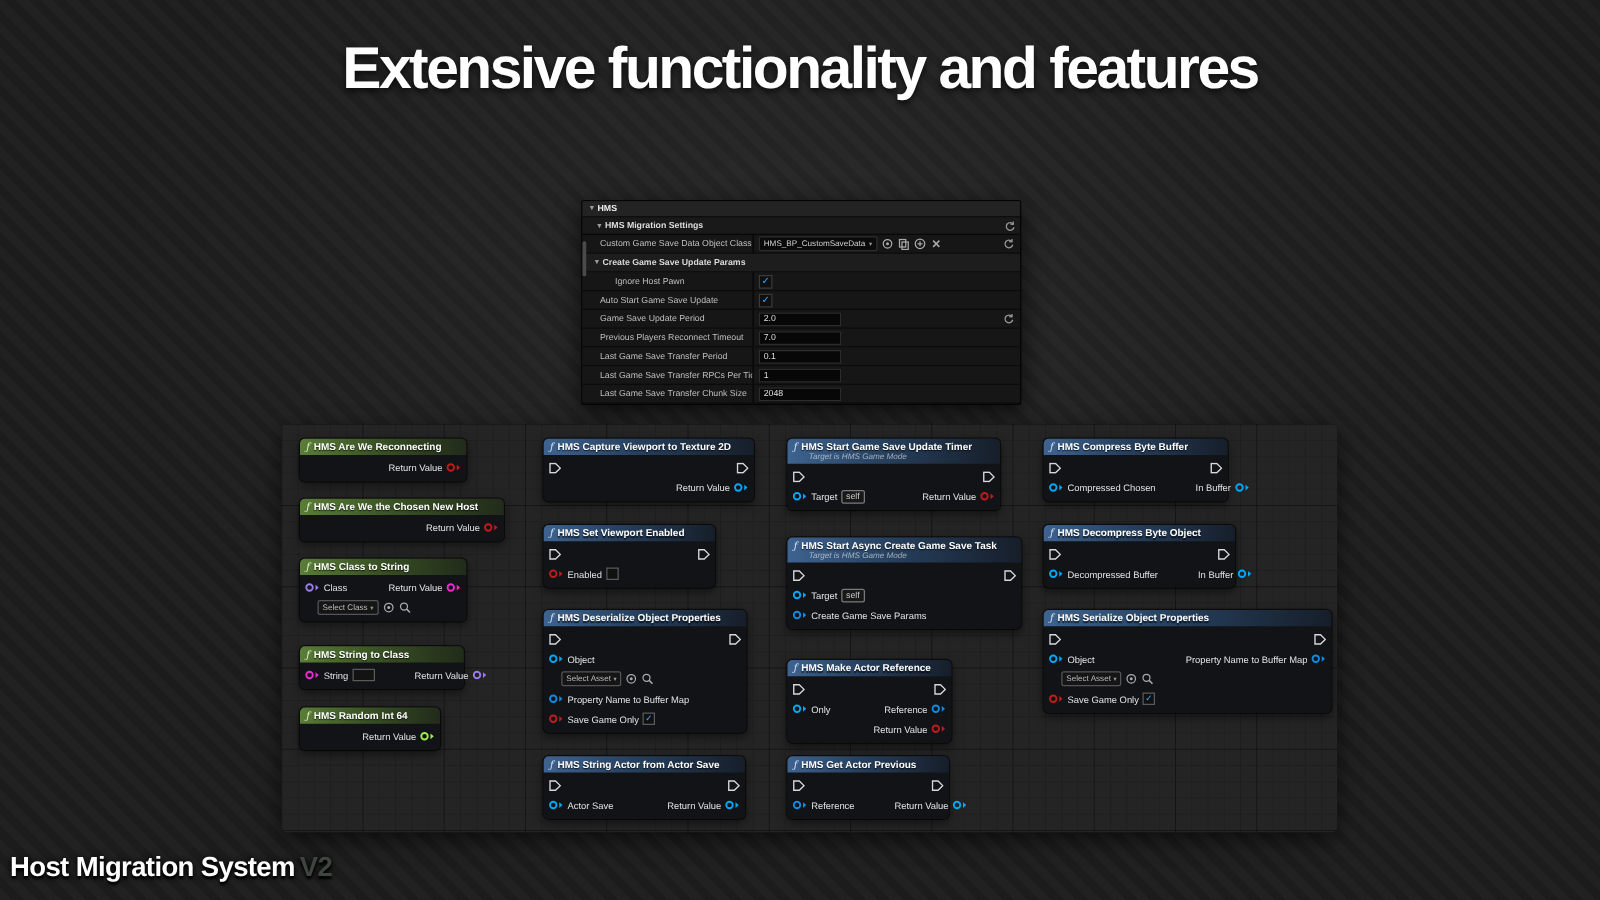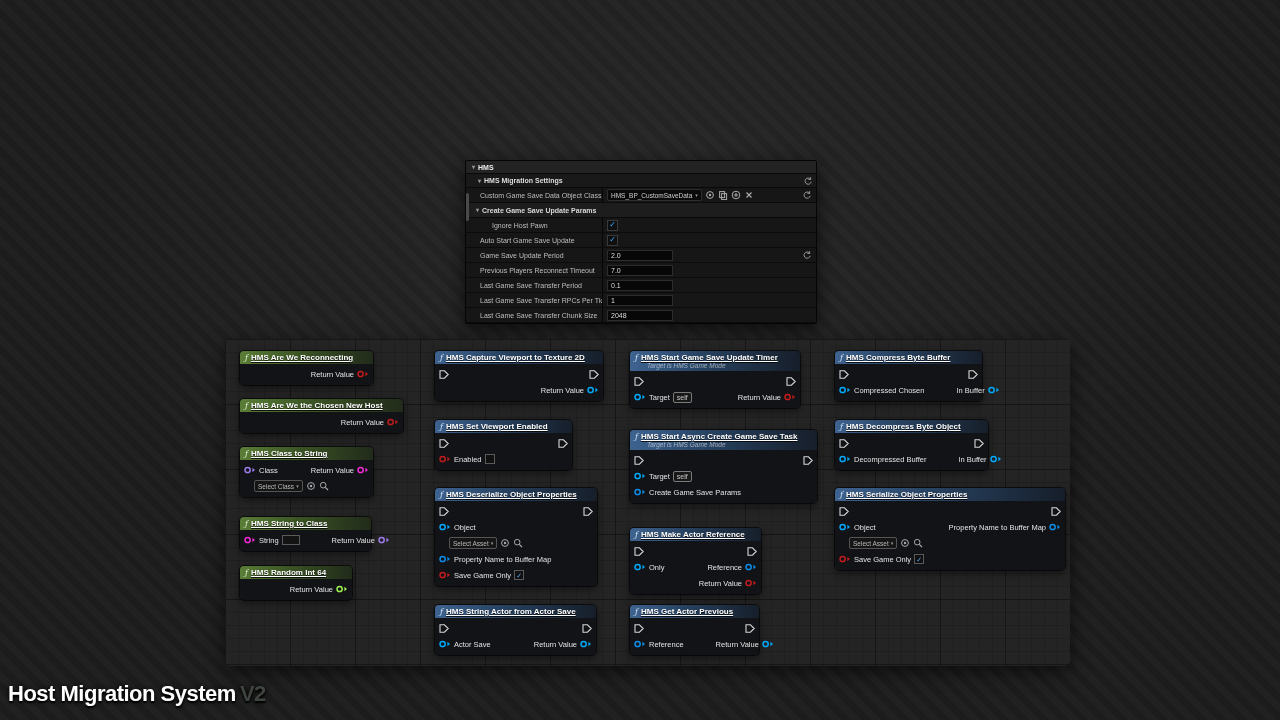--- a/index.html
+++ b/index.html
@@ -52,21 +52,21 @@
   }
   .node{
     position:absolute;border-radius:4px;background:rgba(17,18,23,0.93);
     box-shadow:0 3px 8px rgba(0,0,0,0.5), 0 0 0 1px rgba(0,0,0,0.6);
     color:#ddd;font-size:7.5px;
   }
   .nhead{border-radius:4px 4px 0 0;padding:2px 5px;}
   .nhead.pure{background:linear-gradient(90deg,#5a7d37 0%, #3a5324 45%, rgba(36,47,27,0.85) 100%);}
   .nhead.impure{background:linear-gradient(90deg,#3e6390 0%, #26405e 45%, rgba(23,32,45,0.85) 100%);}
   .ntitle-row{display:flex;align-items:center;gap:3px;}
-  .ntitle{font-weight:bold;font-size:8px;color:#fff;white-space:nowrap;text-shadow:0 1px 1px rgba(0,0,0,0.8);text-decoration:underline;}
+  .ntitle{font-weight:bold;font-size:8px;color:#fff;white-space:nowrap;text-shadow:0 1px 1px rgba(0,0,0,0.8);}
   .fico{font-family:"DejaVu Serif", serif;font-style:italic;font-size:8px;line-height:1;}
   .pure .fico{color:#e2f2cb;}
   .impure .fico{color:#cfe2f5;}
   .nsub{font-style:italic;font-size:6.5px;color:rgba(255,255,255,0.55);padding-left:12px;line-height:1.15;white-space:nowrap;}
   .nbody{padding:2px 0 3px;}
   .nrow{display:flex;justify-content:space-between;align-items:center;min-height:16px;padding:0 4px;}
   .ncell{display:flex;align-items:center;gap:3px;}
   .ncell-r{margin-left:auto;padding-left:32px;}
   .plabel{white-space:nowrap;color:#e2e2e2;}
   .pin{display:inline-flex;align-items:center;}
@@ -79,20 +79,21 @@
   .footer{
     position:absolute;left:8px;top:681px;font-size:22px;font-weight:bold;color:#fff;
     text-shadow:0 2px 2px #000, 0 0 5px rgba(0,0,0,0.9);letter-spacing:-0.5px;
   }
   .footer .ver{color:#3e443e;margin-left:4px;}
 </style>
 </head>
 <body>
 
 <div class="hero">
+  <div>Extensive functionality and features</div>
 </div>
 
 <div class="spanel">
   <div class="sp-cat">
     <span class="sp-caret">▾</span>
     <span>HMS</span>
   </div>
   <div class="sp-section">
     <span class="sp-caret">▾</span>
     <span>HMS Migration Settings</span>

